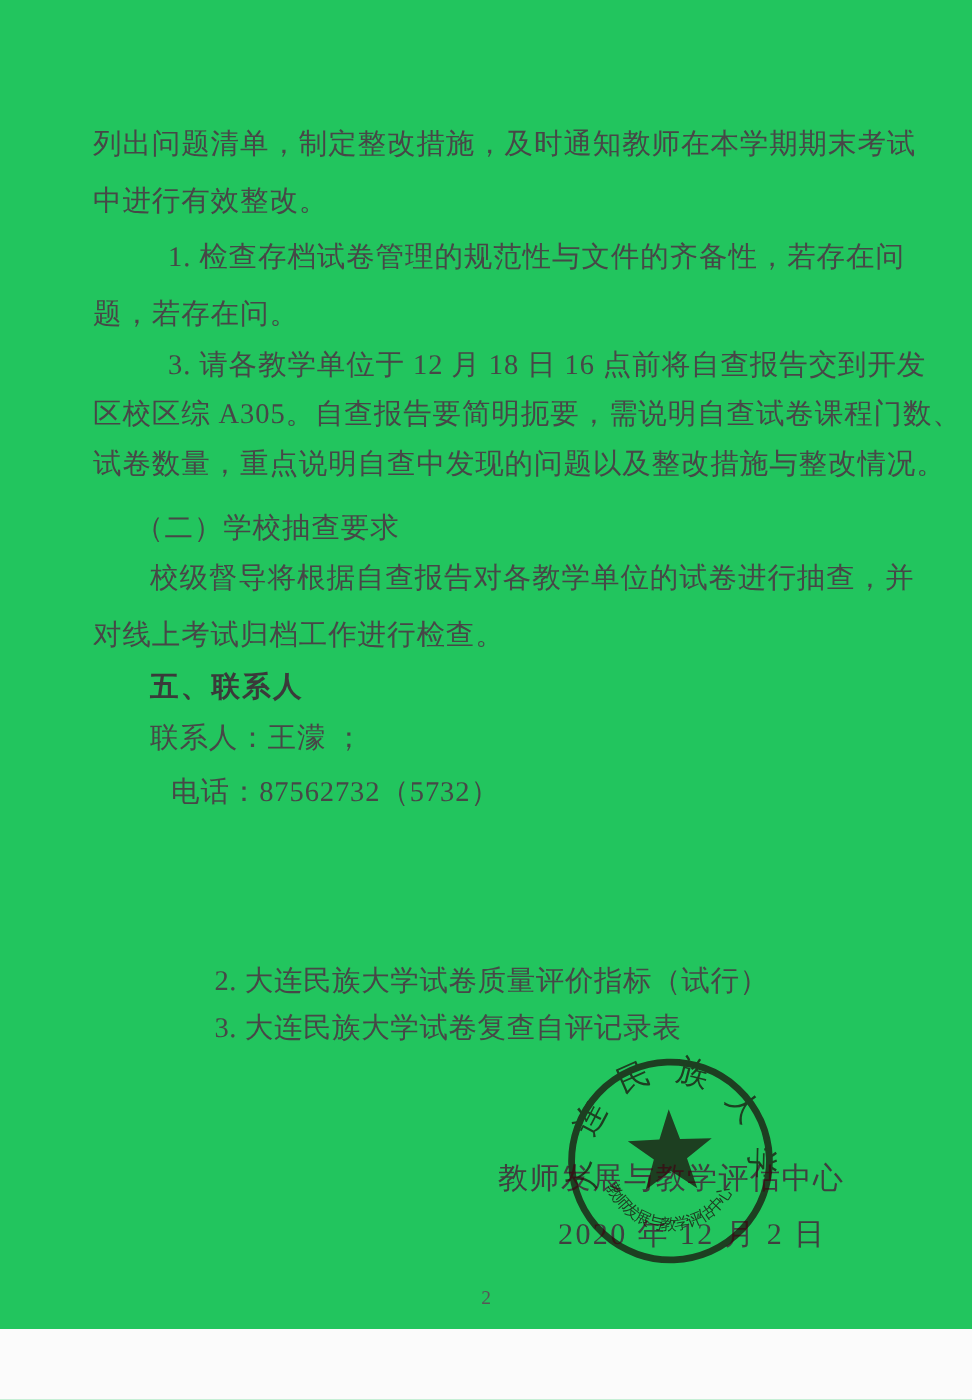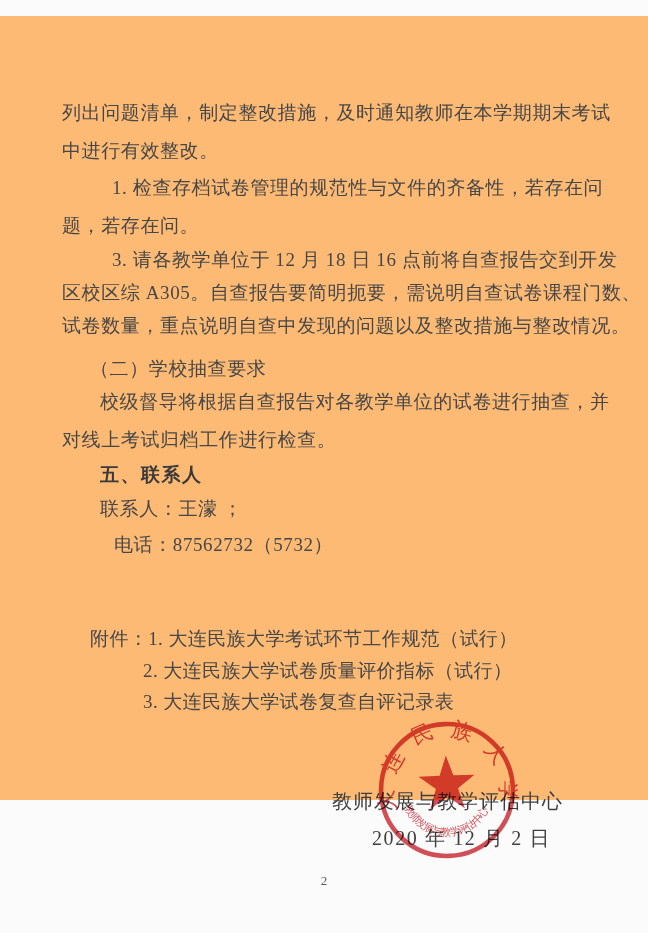--- a/index.html
+++ b/index.html
@@ -4,23 +4,22 @@
 <style>
   html, body { margin: 0; padding: 0; }
   body {
     width: 648px; height: 933px;
     background: #fbfbfb;
     font-family: "Liberation Serif", serif;
     overflow: hidden;
   }
   .page {
     position: relative;
-    width: 648px; height: 784px;
-    background: #fdba74;
-    margin-top: 16px;
+    width: 648px; height: 886px;
+    background: #22c55e;
   }
   .line {
     position: absolute;
     font-size: 19px;
     line-height: 24px;
     color: #474747;
     letter-spacing: 0.6px;
     white-space: pre;
   }
   .heading {
@@ -73,21 +72,20 @@
   <p class="line" style="left:112px; top:213px">3. 请各教学单位于 12 月 18 日 16 点前将自查报告交到开发</p>
   <p class="line" style="left:62px;  top:246px">区校区综 A305。自查报告要简明扼要，需说明自查试卷课程门数、</p>
   <p class="line" style="left:62px;  top:279px">试卷数量，重点说明自查中发现的问题以及整改措施与整改情况。</p>
   <p class="line" style="left:90px;  top:322px">（二）学校抽查要求</p>
   <p class="line" style="left:100px; top:355px">校级督导将根据自查报告对各教学单位的试卷进行抽查，并</p>
   <p class="line" style="left:62px;  top:393px">对线上考试归档工作进行检查。</p>
   <p class="line heading" style="left:100px; top:428px">五、联系人</p>
   <p class="line" style="left:100px; top:462px">联系人：王濛 ；</p>
   <p class="line" style="left:114px; top:498px">电话：87562732（5732）</p>
 
-  <p class="attach-line" style="left:90px; top:592px"><span>附件：</span><span>1. 大连民族大学考试环节工作规范（试行）</span></p>
   <p class="attach-line" style="left:143px; top:624px">2. 大连民族大学试卷质量评价指标（试行）</p>
   <p class="attach-line" style="left:143px; top:655px">3. 大连民族大学试卷复查自评记录表</p>
 
   <p class="sig" style="left:332px; top:752px">教师发展与教学评估中心</p>
   <p class="sig" style="left:372px; top:789px; letter-spacing:1.6px">2020 年 12 月 2 日</p>
 
   <svg class="seal" viewBox="0 0 140 140" aria-hidden="true">
     <defs>
       <path id="sealTopArc" d="M 20.2 88.1 A 53 53 0 1 1 119.8 88.1" fill="none"></path>
       <path id="sealBottomArc" d="M 27.7 85.4 A 45 45 0 0 0 112.3 85.4" fill="none"></path>

